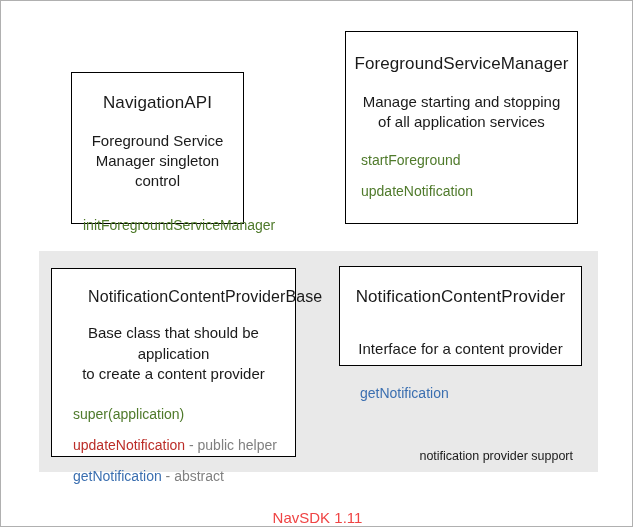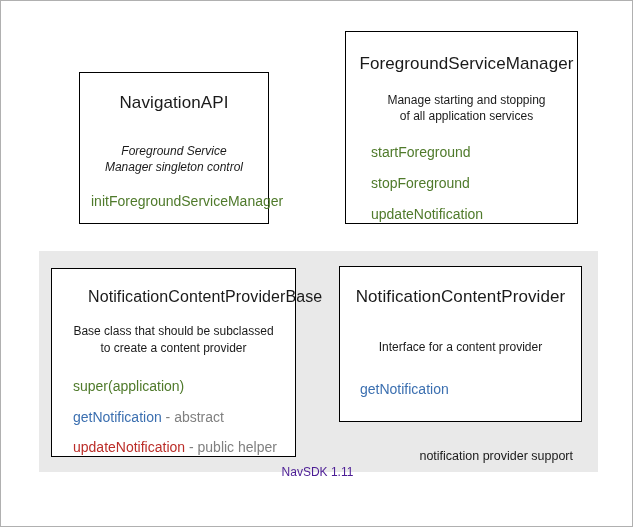--- a/index.html
+++ b/index.html
@@ -30,21 +30,21 @@
   }
   .class-title {
     color: #1a1a1a;
     font-size: 17px;
     line-height: 1.15;
     letter-spacing: 0.1px;
     white-space: nowrap;
   }
   .class-desc {
     color: #1a1a1a;
-    font-size: 12px;
+    font-size: 15px;
     line-height: 1.35;
   }
   .members {
     text-align: left;
   }
   .member {
     font-size: 14px;
     line-height: 1.2;
     white-space: nowrap;
   }
@@ -66,59 +66,59 @@
     position: absolute;
     right: 25px;
     bottom: 9px;
     font-size: 12.5px;
     color: #1a1a1a;
     white-space: nowrap;
   }
 
   
   #box-navigation-api {
-    left: 78px;  top: 71px;  width: 190px; height: 152px;
+    left: 70px;  top: 71px;  width: 173px; height: 152px;
   }
   #box-navigation-api .class-title { margin-top: 20px; }
-  #box-navigation-api .class-desc  { margin-top: 30px; font-style: italic; }
-  #box-navigation-api .members     { margin: 18px 0 0 11px; }
+  #box-navigation-api .class-desc  { margin-top: 18px; }
+  #box-navigation-api .members     { margin: 26px 0 0 11px; }
   #box-navigation-api .member + .member { margin-top: 13px; }
 
   #box-foreground-service-manager {
-    left: 344px; top: 30px;  width: 233px; height: 193px; padding-left: 10px;
+    left: 344px; top: 30px;  width: 233px; height: 193px;
   }
   #box-foreground-service-manager .class-title { margin-top: 22px; }
   #box-foreground-service-manager .class-desc  { margin-top: 18px; }
   #box-foreground-service-manager .members     { margin: 20px 0 0 15px; }
   #box-foreground-service-manager .member + .member { margin-top: 14px; }
 
   #box-notification-content-provider-base {
     left: 50px;  top: 267px; width: 245px; height: 189px;
   }
   #box-notification-content-provider-base .class-title { margin-top: 19px; font-size: 16px; padding-left: 36px; }
   #box-notification-content-provider-base .class-desc  { margin-top: 17px; }
   #box-notification-content-provider-base .members     { margin: 22px 0 0 21px; }
   #box-notification-content-provider-base .member + .member { margin-top: 14px; }
 
   #box-notification-content-provider {
-    left: 338px; top: 265px; width: 243px; height: 156px;
+    left: 338px; top: 265px; width: 243px; height: 100px;
   }
   #box-notification-content-provider .class-title { margin-top: 20px; }
   #box-notification-content-provider .class-desc  { margin-top: 32px; }
   #box-notification-content-provider .members     { margin: 26px 0 0 20px; }
 
   
   #footer-caption {
     position: absolute;
     left: 0;
-    top: 464px;
+    top: 508px;
     width: 633px;
     text-align: center;
-    font-size: 12px;
-    color: #4c1d95;
+    font-size: 15px;
+    color: #ef4444;
   }
 </style>
 </head>
 <body>
 
 <div id="diagram">
 
   <div id="group-panel">
     <span id="group-label">notification provider support</span>
   </div>
@@ -140,43 +140,40 @@
     <div class="class-title">ForegroundServiceManager</div>
     <div class="class-desc">
       <div>Manage starting and stopping</div>
       <div>of all application services</div>
     </div>
     <div class="members">
       <div class="member">
         <span class="m-green">startForeground</span><span class="m-note"></span>
       </div>
       <div class="member">
-        <span class="m-green">stopForeground</span><span class="m-note"></span>
-      </div>
-      <div class="member">
         <span class="m-green">updateNotification</span><span class="m-note"></span>
       </div>
     </div>
   </div>
 
   <div class="class-box" id="box-notification-content-provider-base">
     <div class="class-title">NotificationContentProviderBase</div>
     <div class="class-desc">
-      <div>Base class that should be subclassed</div>
+      <div>Base class that should be application</div>
       <div>to create a content provider</div>
     </div>
     <div class="members">
       <div class="member">
         <span class="m-green">super(application)</span><span class="m-note"></span>
       </div>
       <div class="member">
-        <span class="m-blue">getNotification</span><span class="m-note"> - abstract</span>
+        <span class="m-red">updateNotification</span><span class="m-note"> - public helper</span>
       </div>
       <div class="member">
-        <span class="m-red">updateNotification</span><span class="m-note"> - public helper</span>
+        <span class="m-blue">getNotification</span><span class="m-note"> - abstract</span>
       </div>
     </div>
   </div>
 
   <div class="class-box" id="box-notification-content-provider">
     <div class="class-title">NotificationContentProvider</div>
     <div class="class-desc">
       <div>Interface for a content provider</div>
     </div>
     <div class="members">

